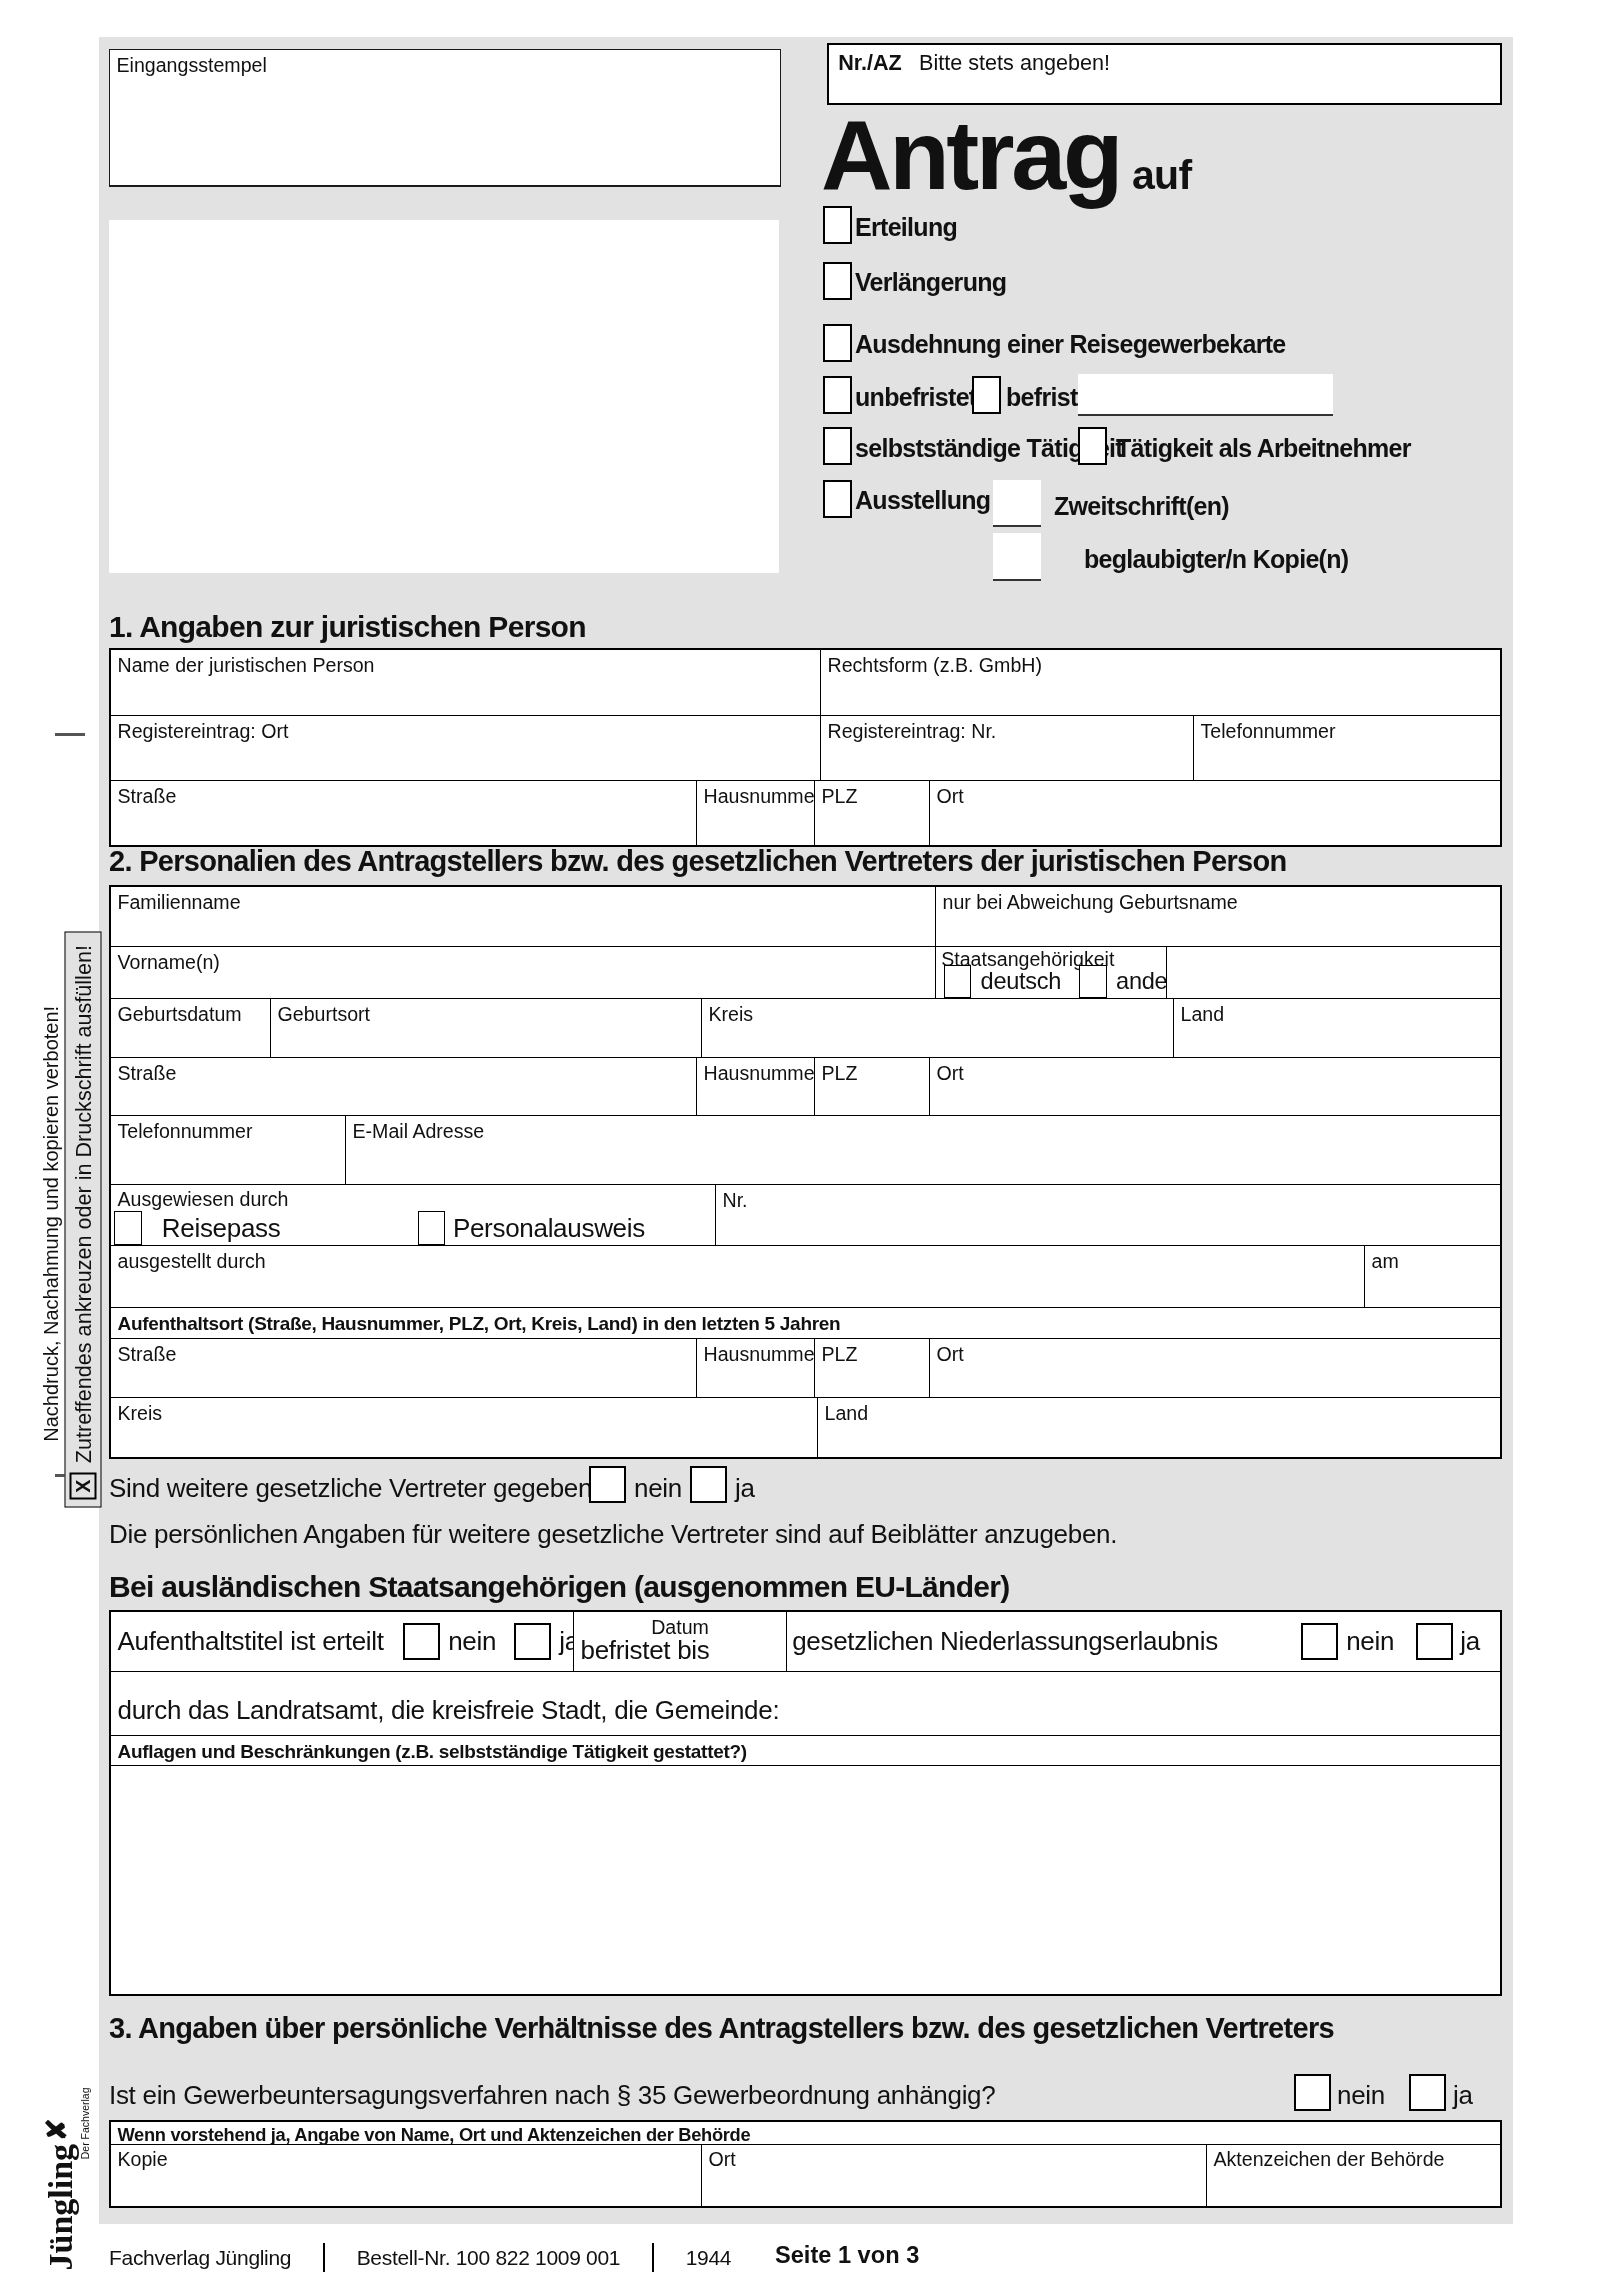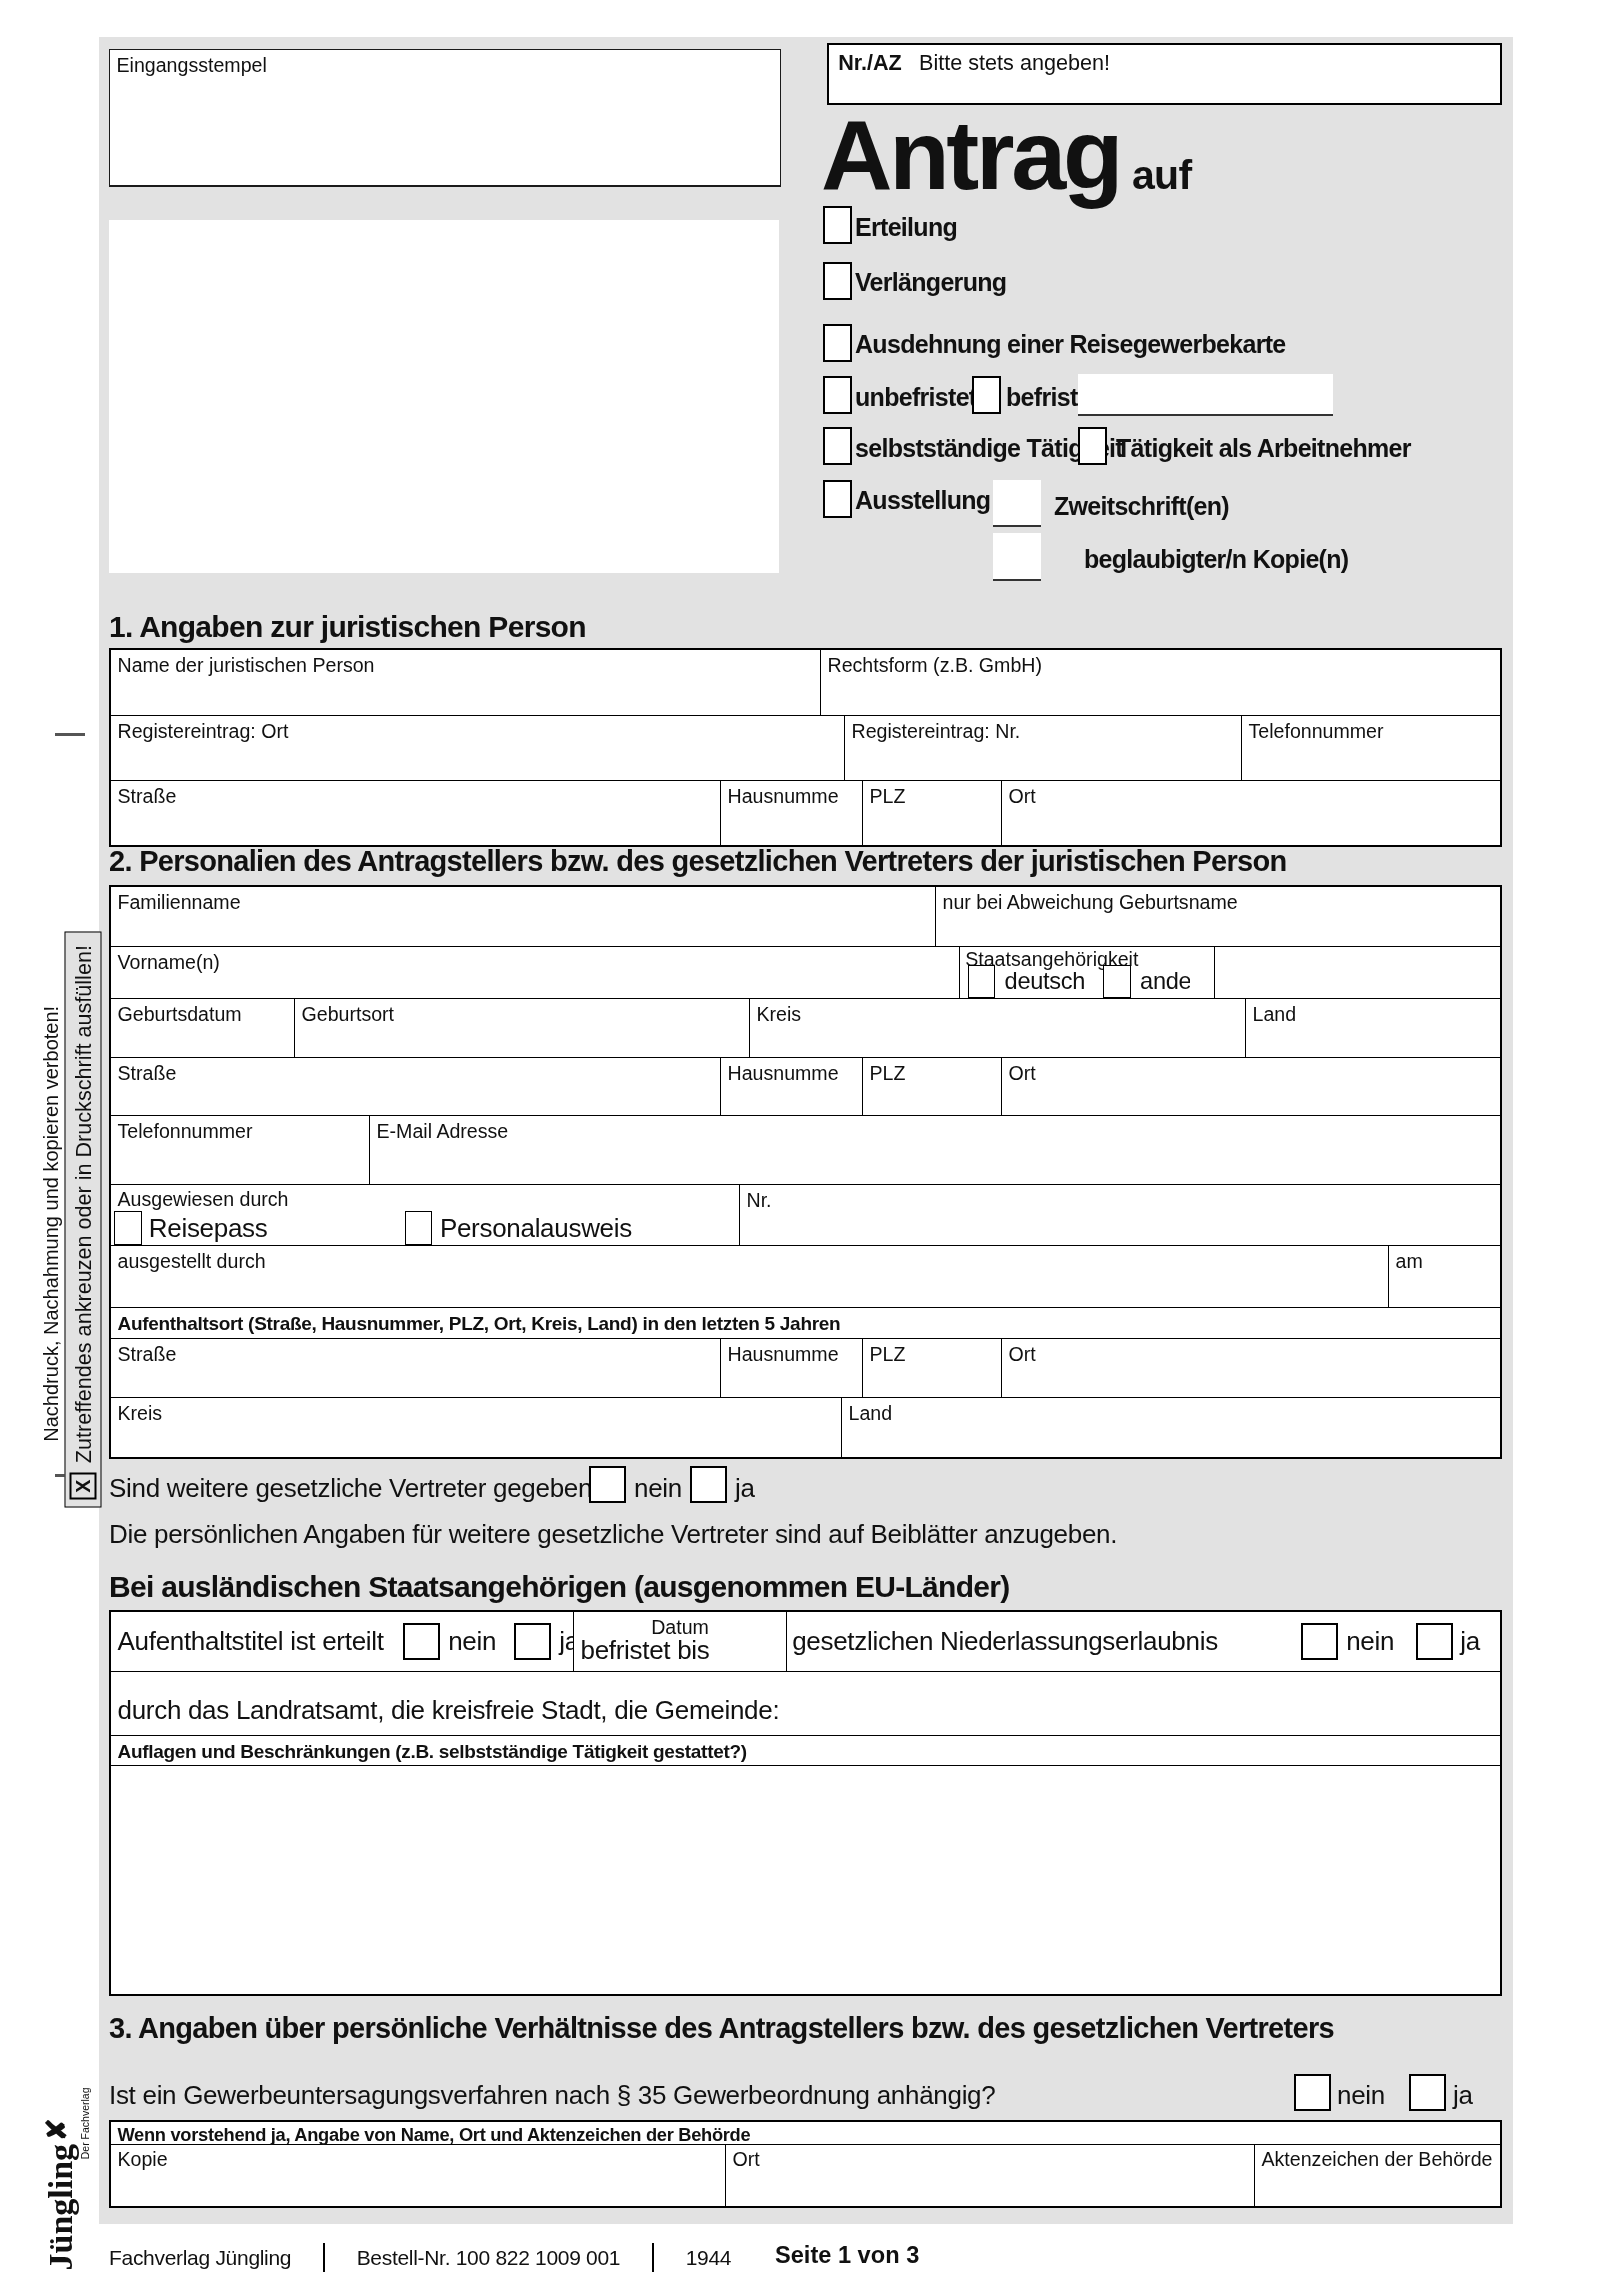--- a/index.html
+++ b/index.html
@@ -17,21 +17,21 @@
   .heading{font-size:30px;font-weight:bold;letter-spacing:-0.7px;white-space:nowrap;}
   
   .cb{background:#fff;border:2px solid #000;box-sizing:border-box;display:inline-block;}
   .cb.w44{width:29px;height:38px;}
   .cb.sq{width:37px;height:37px;}
   .cb.thin{border-width:1.3px;}
   .fillline{background:#fff;border-bottom:2.6px solid #333;box-sizing:border-box;}
   
   .tbl{position:absolute;left:109px;width:1393px;background:#fff;border:2px solid #000;box-sizing:border-box;}
   .row{display:grid;box-sizing:border-box;}
-  .row + .row{border-top:1.3px solid #000;gap:24px;}
+  .row + .row{border-top:1.3px solid #000;}
   .cell{position:relative;box-sizing:border-box;padding:3.9px 6.5px;overflow:hidden;}
   .cell + .cell{border-left:1.3px solid #000;}
   .hdrrow{font-size:19px;font-weight:bold;padding:4.6px 6.5px;letter-spacing:-0.3px;white-space:nowrap;box-sizing:border-box;}
   
   .rot{transform:rotate(-90deg);transform-origin:center center;display:flex;align-items:center;}
   .footer{font-size:21px;letter-spacing:-0.3px;display:flex;align-items:center;white-space:nowrap;gap:16px;}
   .sep{display:inline-block;width:2px;height:29px;background:#000;margin:0 15.7px;}
   .fold{position:absolute;left:55px;width:30px;height:2.6px;background:#555;}
   .lblrow{display:flex;align-items:center;}
 </style>
@@ -156,21 +156,21 @@
     </div>
     <div class="row" style="height:69px;grid-template-columns:234px 1fr;">
       <div class="cell"><span class="smalllbl">Telefonnummer</span></div>
       <div class="cell"><span class="smalllbl">E-Mail Adresse</span></div>
     </div>
     <div class="row" style="height:61px;grid-template-columns:604px 1fr;">
       <div class="cell" style="padding:2.6px 0 0 0;">
         <div class="smalllbl" style="padding-left:6.5px;">Ausgewiesen durch</div>
         <div class="lblrow" style="position:absolute;left:0;bottom:0;">
           <span class="cb thin" style="width:27.5px;height:34px;margin-left:3.3px;"></span>
-          <span class="midtext" style="margin-left:7px;">Reisepass</span>
+          <span class="midtext" style="margin-left:20px;">Reisepass</span>
           <span class="cb thin" style="width:27.5px;height:34px;margin-left:137px;"></span>
           <span class="midtext" style="margin-left:7.9px;">Personalausweis</span>
         </div>
       </div>
       <div class="cell"><span class="smalllbl">Nr.</span></div>
     </div>
     <div class="row" style="height:62px;grid-template-columns:1253px 1fr;">
       <div class="cell"><span class="smalllbl">ausgestellt durch</span></div>
       <div class="cell"><span class="smalllbl">am</span></div>
     </div>

